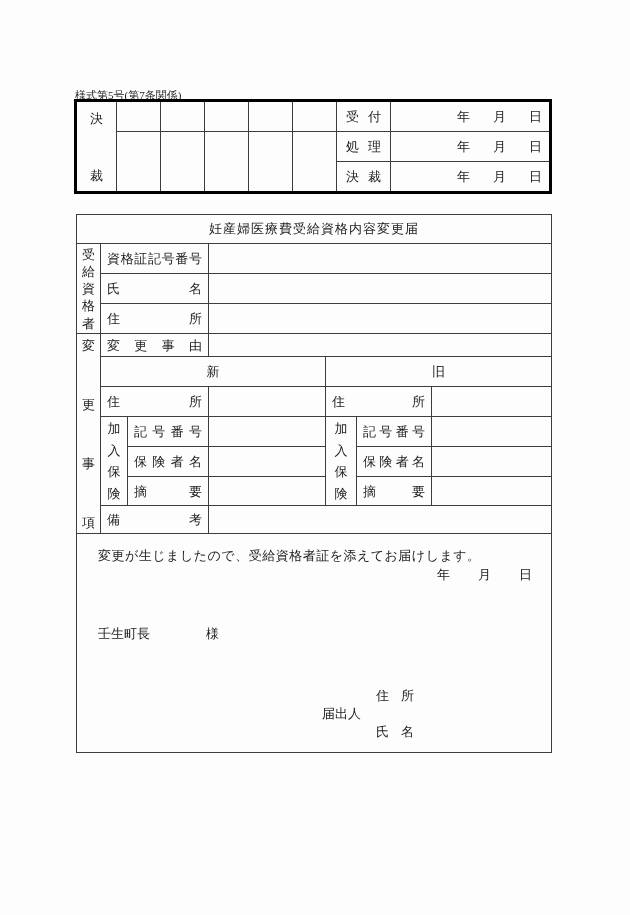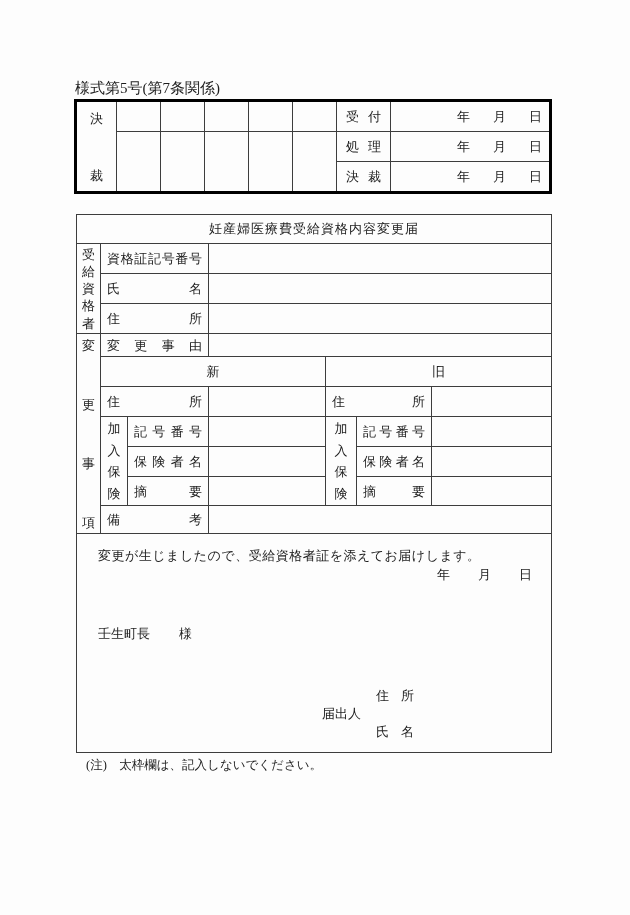--- a/index.html
+++ b/index.html
@@ -39,27 +39,27 @@
   .drow { display:flex; justify-content:flex-end; gap:23px; padding-right:7px; line-height:1; }
 
   .center { text-align:center; }
 
   
   .bottom { padding:0;text-decoration:underline; }
   .bottom-area { position:relative; width:100%; height:218px; }
   .bottom-area > div { position:absolute; line-height:1.2; font-size:13px; white-space:nowrap; }
   .stmt      { left:21px;  top:14px; letter-spacing:0.5px; }
   .stmt-date { top:33px; right:19px; display:flex; gap:28px; }
-  .addressee { left:21px;  top:92px; display:flex; gap:29px; }
+  .addressee { left:21px;  top:92px; display:flex; gap:56px; }
   .app-addr  { left:299px; top:154px; display:flex; gap:12px; }
   .app-label { left:245px; top:172px; }
   .app-name  { left:299px; top:190px; display:flex; gap:12px; }
 
   
-  .form-label { position:absolute; left:75px; top:79px;  font-size:15px; }
+  .form-label { position:absolute; left:75px; top:88px;  font-size:11px; }
   .footnote   { position:absolute; left:86px; top:757px; font-size:12.5px; }
 </style>
 </head>
 <body>
 
 <div class="page">
 
   <div class="form-label">様式第5号(第7条関係)</div>
 
   <table class="approval">
@@ -334,15 +334,14 @@
           <div class="app-name">
                 <span>氏</span>
                 <span>名</span>
               </div>
         </div>
       </td>
     </tr>
     </tbody>
   </table>
 
-  <div class="footnote">(注)　太枠欄は、記入しないでください。</div>
 
 </div>
 
 </body></html>

